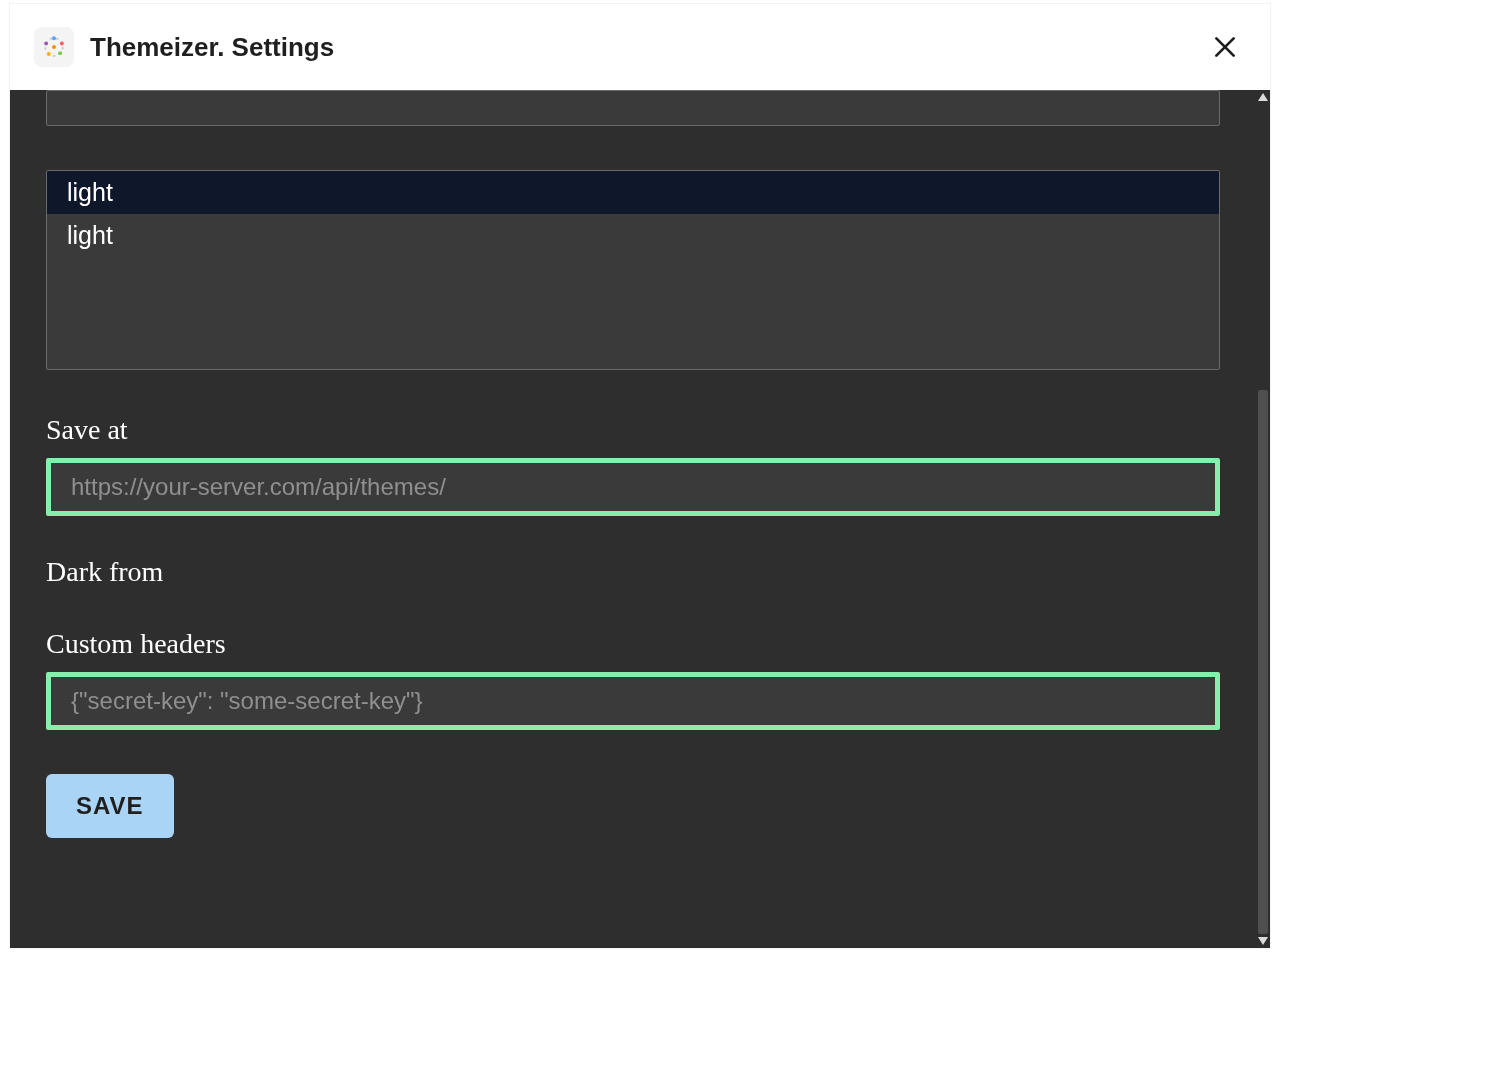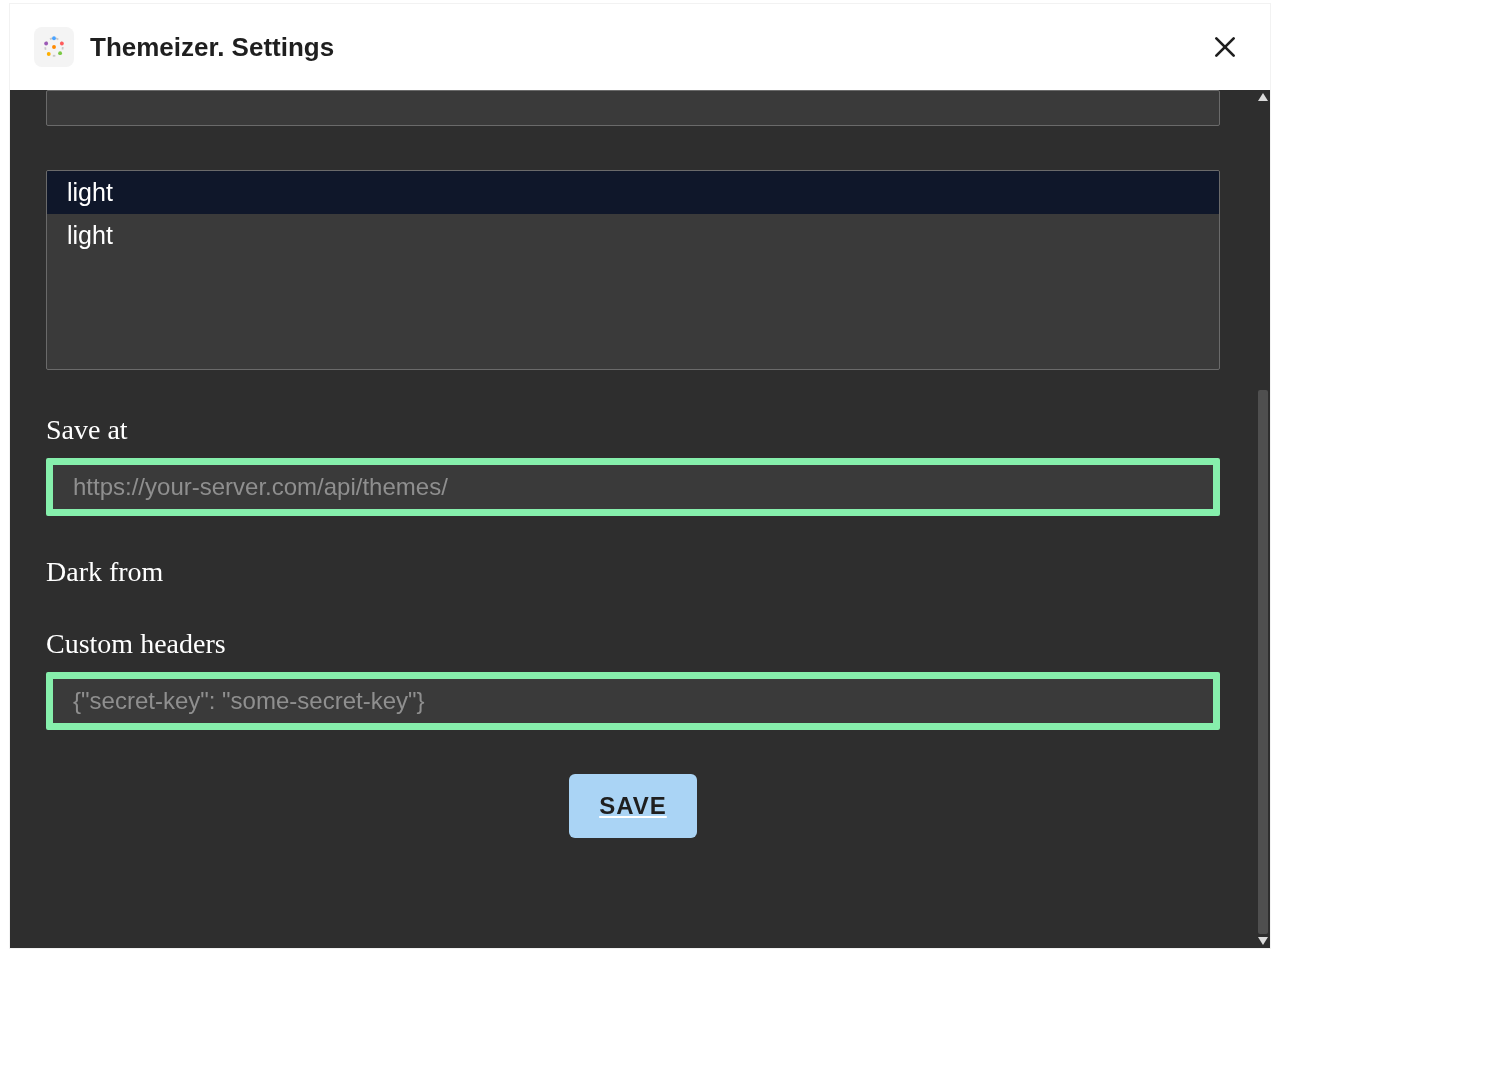--- a/index.html
+++ b/index.html
@@ -149,35 +149,34 @@
     font-size: 25px;
     color: #fff;
     cursor: pointer;
   }
   .listbox .option.selected { background: #0f172a; }
 
   .field { margin-bottom: 40px; }
   .text-input {
     width: 100%;
     height: 58px;
-    border: 7px solid #86efac;
+    border: 5px solid #86efac;
     border-radius: 2px;
     background: #3a3a3a;
     color: #fff;
     font-family: -apple-system, BlinkMacSystemFont, "Segoe UI", Arial, sans-serif;
     font-size: 24px;
     padding: 0 20px;
   }
   .text-input::placeholder { color: #8f8f8f; }
 
   .actions {
     display: flex;
-    justify-content: center;
+    justify-content: flex-start;
     margin-top: 44px;
-    text-decoration: underline;
   }
   .save-btn {
     background: #aad4f5;
     color: #1f1f1f;
     font-family: -apple-system, BlinkMacSystemFont, "Segoe UI", Arial, sans-serif;
     font-size: 24px;
     font-weight: 700;
     letter-spacing: 1px;
     border: none;
     border-radius: 6px;

